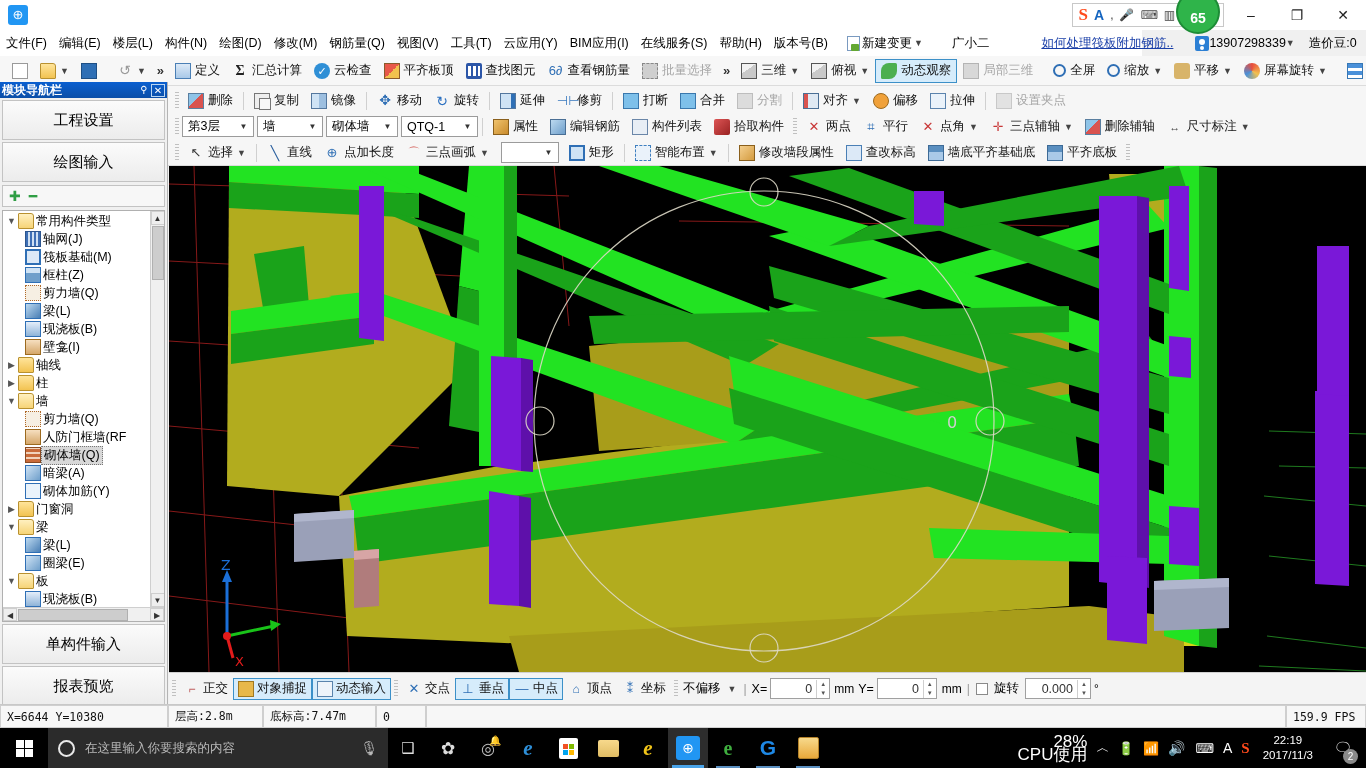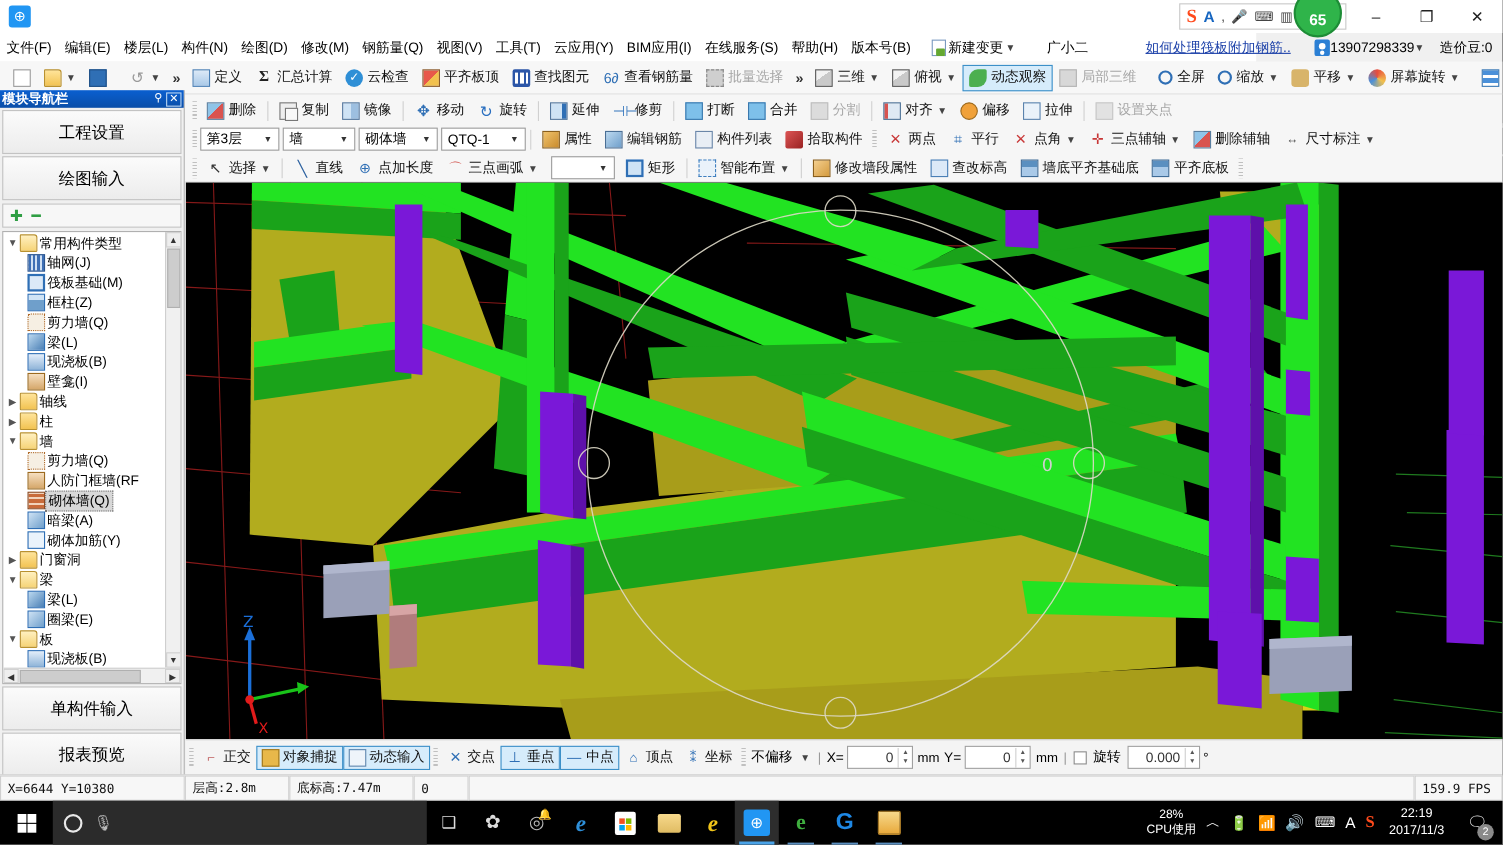--- a/index.html
+++ b/index.html
@@ -234,21 +234,21 @@
     width:340px;height:40px;background:#2b2b2b;display:flex;align-items:center;gap:10px;padding:0 10px;
   }
   .cortana{width:17px;height:17px;border:2px solid #e8e8e8;border-radius:50%;}
   .sq{flex:1 1 auto;color:#b9b9b9;font-size:12.5px;}
   .mic{color:#b9b9b9;font-size:14px;}
   .tbicon{width:40px;height:40px;display:flex;align-items:center;justify-content:center;position:relative;}
   .tbicon.act{background:#2d2d2d;}
   .tbicon.act:after{content:"";position:absolute;left:4px;right:4px;bottom:0;height:3px;background:#4aa3e8;}
   .tbicon.run:after{content:"";position:absolute;left:8px;right:8px;bottom:0;height:2px;background:#5a8fc0;}
   .tray{margin-left:auto;display:flex;align-items:center;gap:9px;padding-right:6px;color:#fff;}
-  .cpu{display:flex;flex-direction:column;align-items:center;font-size:11px;line-height:13px;color:#fff;}
+  .cpu{display:flex;flex-direction:column;align-items:flex-end;font-size:17px;line-height:13px;color:#fff;}
   .clock{display:flex;flex-direction:column;align-items:center;font-size:11.5px;line-height:15px;color:#fff;padding:0 4px;}
   .notif{width:34px;height:40px;display:flex;align-items:center;justify-content:center;position:relative;}
   .nbadge{position:absolute;right:2px;bottom:4px;width:15px;height:15px;border-radius:50%;background:#8a8a8a;
     color:#fff;font-size:10px;display:flex;align-items:center;justify-content:center;}
 </style>
 </head>
 <body>
 
 <div class="app">
 
@@ -941,20 +941,21 @@
     <div class="sfield" style="flex:1 1 auto;"></div>
     <div class="sfield" style="width:80px;">159.9 FPS</div>
   </div>
 
   <div class="taskbar">
     <div class="startbtn">
         <span class="winlogo"></span>
       </div>
     <div class="searchbox">
       <span class="cortana"></span>
+      <span class="sq">在这里输入你要搜索的内容</span>
       <span class="mic">🎙</span>
     </div>
     <div class="tbicon">
         <span style="color:#ddd;font-size:15px;">❑</span>
       </div>
     <div class="tbicon">
         <span style="color:#dcdcdc;font-size:17px;">✿</span>
       </div>
     <div class="tbicon">
         <span style="color:#bbb;font-size:16px;">◎</span>

